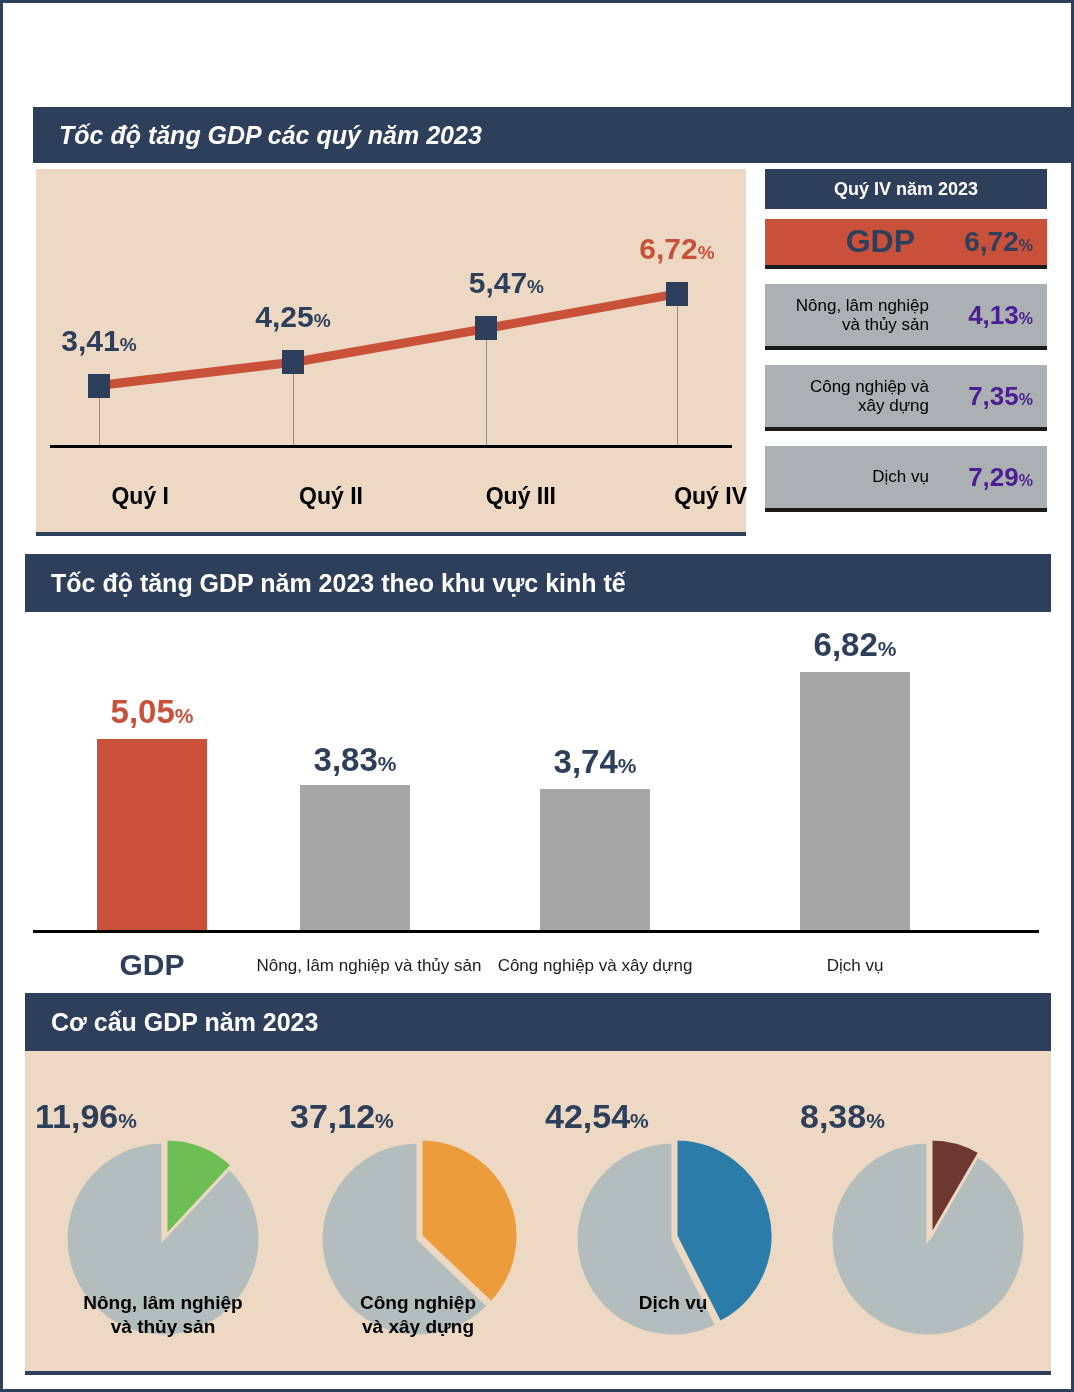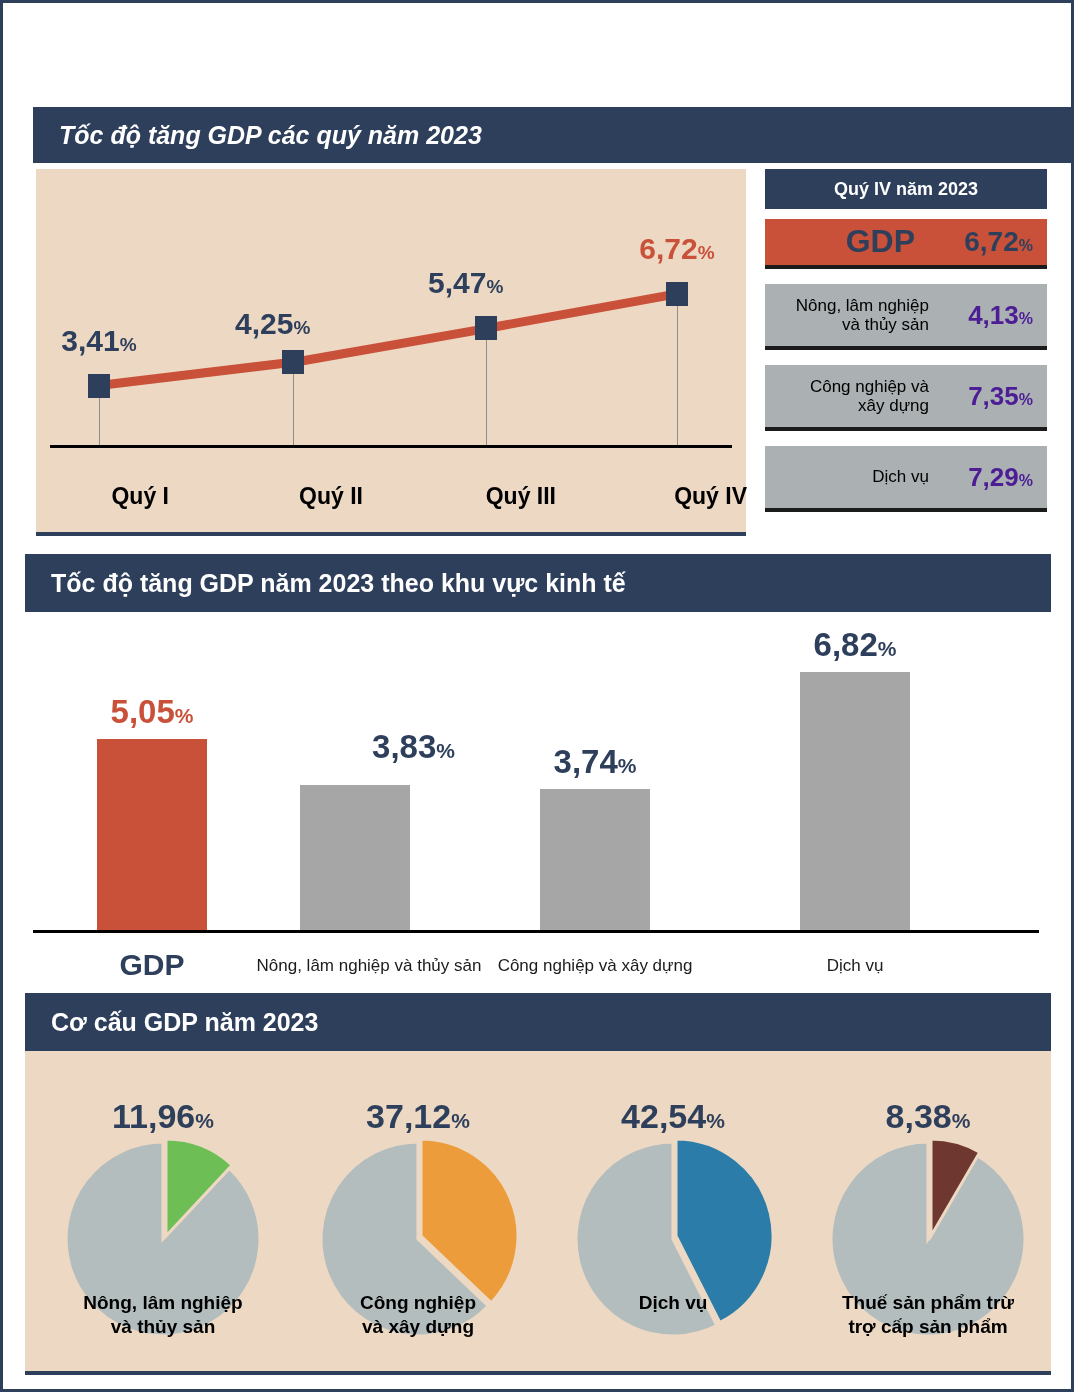--- a/index.html
+++ b/index.html
@@ -249,21 +249,20 @@
   .pie-cell {
     position: absolute;
     top: 0;
     width: 256px;
     height: 320px;
   }
   .pie-value {
     position: absolute;
     top: 46px;
     width: 256px;
-    text-align: center;
     font-size: 34px;
     font-weight: bold;
     color: #2E3F5C;
     white-space: nowrap;
   }
   .pie-value .pct { font-size: 21px; }
   .pie-svg {
     position: absolute;
     top: 88px;
     left: 28px;
@@ -296,24 +295,24 @@
         <div class="stem" style="left: 257px; top: 193.294px; height: 82.7059px;"></div>
         <div class="stem" style="left: 450px; top: 159.421px; height: 116.579px;"></div>
         <div class="stem" style="left: 641px; top: 124.715px; height: 151.285px;"></div>
         <div class="segment" style="left: 63px; top: 212.116px; width: 195.397px; transform: rotate(-6.8551deg);"></div>
         <div class="segment" style="left: 257px; top: 188.794px; width: 195.95px; transform: rotate(-9.95445deg);"></div>
         <div class="segment" style="left: 450px; top: 154.921px; width: 194.128px; transform: rotate(-10.2986deg);"></div>
         <div class="marker" style="left: 52px; top: 204.616px;"></div>
         <div class="q-value" style="left: 5px; top: 154.616px; width: 116px; text-align: center;">3,41<span class="pct">%</span></div>
         <div class="q-label" style="left: -7px; top: 314px; width: 140px;">Quý I</div>
         <div class="marker" style="left: 246px; top: 181.294px;"></div>
-        <div class="q-value" style="left: 199px; top: 131.294px; width: 116px;  margin-top: 7px;">4,25<span class="pct">%</span></div>
+        <div class="q-value" style="left: 199px; top: 131.294px; width: 116px; text-align: center;">4,25<span class="pct">%</span></div>
         <div class="q-label" style="left: 187px; top: 314px; width: 140px;">Quý II</div>
         <div class="marker" style="left: 439px; top: 147.421px;"></div>
-        <div class="q-value" style="left: 392px; top: 97.4212px; width: 116px; text-align: left;">5,47<span class="pct">%</span></div>
+        <div class="q-value" style="left: 392px; top: 97.4212px; width: 116px; text-align: right;">5,47<span class="pct">%</span></div>
         <div class="q-label" style="left: 380px; top: 314px; width: 140px;">Quý III</div>
         <div class="marker" style="left: 630px; top: 112.715px;"></div>
         <div class="q-value accent" style="left: 583px; top: 62.7153px; width: 116px; text-align: center;">6,72<span class="pct">%</span></div>
         <div class="q-label" style="left: 571px; top: 314px; width: 140px;">Quý IV</div>
       </div>
   </div>
 
   <div id="q4-panel">
     <div class="q4-head">
       <span class="q4-head-text">Quý IV năm 2023</span>
@@ -342,21 +341,21 @@
     <span class="section-bar-text">Tốc độ tăng GDP năm 2023 theo khu vực kinh tế</span>
   </div>
 
   <div id="bars-area">
     <div class="bar-axis"></div>
     <div id="bars-container">
         <div class="bar accent" style="left: 72px; width: 110px; height: 191.041px;"></div>
         <div class="bar-value accent" style="left: 27px; width: 200px; bottom: 259.041px;">5,05<span class="pct">%</span></div>
         <div class="bar-label gdp" style="left: -33px; width: 320px;">GDP</div>
         <div class="bar" style="left: 275px; width: 110px; height: 144.889px;"></div>
-        <div class="bar-value" style="left: 230px; width: 200px; bottom: 224px; text-align: right;">3,83<span class="pct">%</span></div>
+        <div class="bar-value" style="left: 230px; width: 200px; bottom: 211px;">3,83<span class="pct">%</span></div>
         <div class="bar-label" style="left: 184px; width: 320px;">Nông, lâm nghiệp và thủy sản</div>
         <div class="bar" style="left: 515px; width: 110px; height: 141.484px;"></div>
         <div class="bar-value" style="left: 470px; width: 200px; bottom: 209.484px;">3,74<span class="pct">%</span></div>
         <div class="bar-label" style="left: 410px; width: 320px;">Công nghiệp và xây dựng</div>
         <div class="bar" style="left: 775px; width: 110px; height: 258px;"></div>
         <div class="bar-value" style="left: 730px; width: 200px; bottom: 326px;">6,82<span class="pct">%</span></div>
         <div class="bar-label" style="left: 670px; width: 320px;">Dịch vụ</div>
       </div>
   </div>
 
@@ -389,18 +388,17 @@
             <path d="M 100 100 L 100 3 A 97 97 0 0 1 143.81972328921782 186.53803701758193 Z" fill="#2B7CA8" stroke="#EDD9C3" stroke-width="3" transform="translate(3,-3)"></path>
           </svg>
           <div class="pie-label">Dịch vụ</div>
         </div>
         <div class="pie-cell" style="left: 775px;">
           <div class="pie-value">8,38<span class="pct">%</span></div>
           <svg class="pie-svg" width="200" height="200" viewBox="0 0 200 200">
             <path d="M 100 100 L 148.74610511095443 16.138106171445287 A 97 97 0 1 1 99.99999999999999 3 Z" fill="#B4BDBE" stroke="#EDD9C3" stroke-width="3"></path>
             <path d="M 100 100 L 100 3 A 97 97 0 0 1 148.74610511095443 16.138106171445287 Z" fill="#6E3730" stroke="#EDD9C3" stroke-width="3" transform="translate(3,-3)"></path>
           </svg>
-          <div class="pie-label">Thuế sản phẩm trừ<br>trợ cấp sản phẩm</div>
         </div>
       </div>
   </div>
 
 </div>
 
 </body></html>

